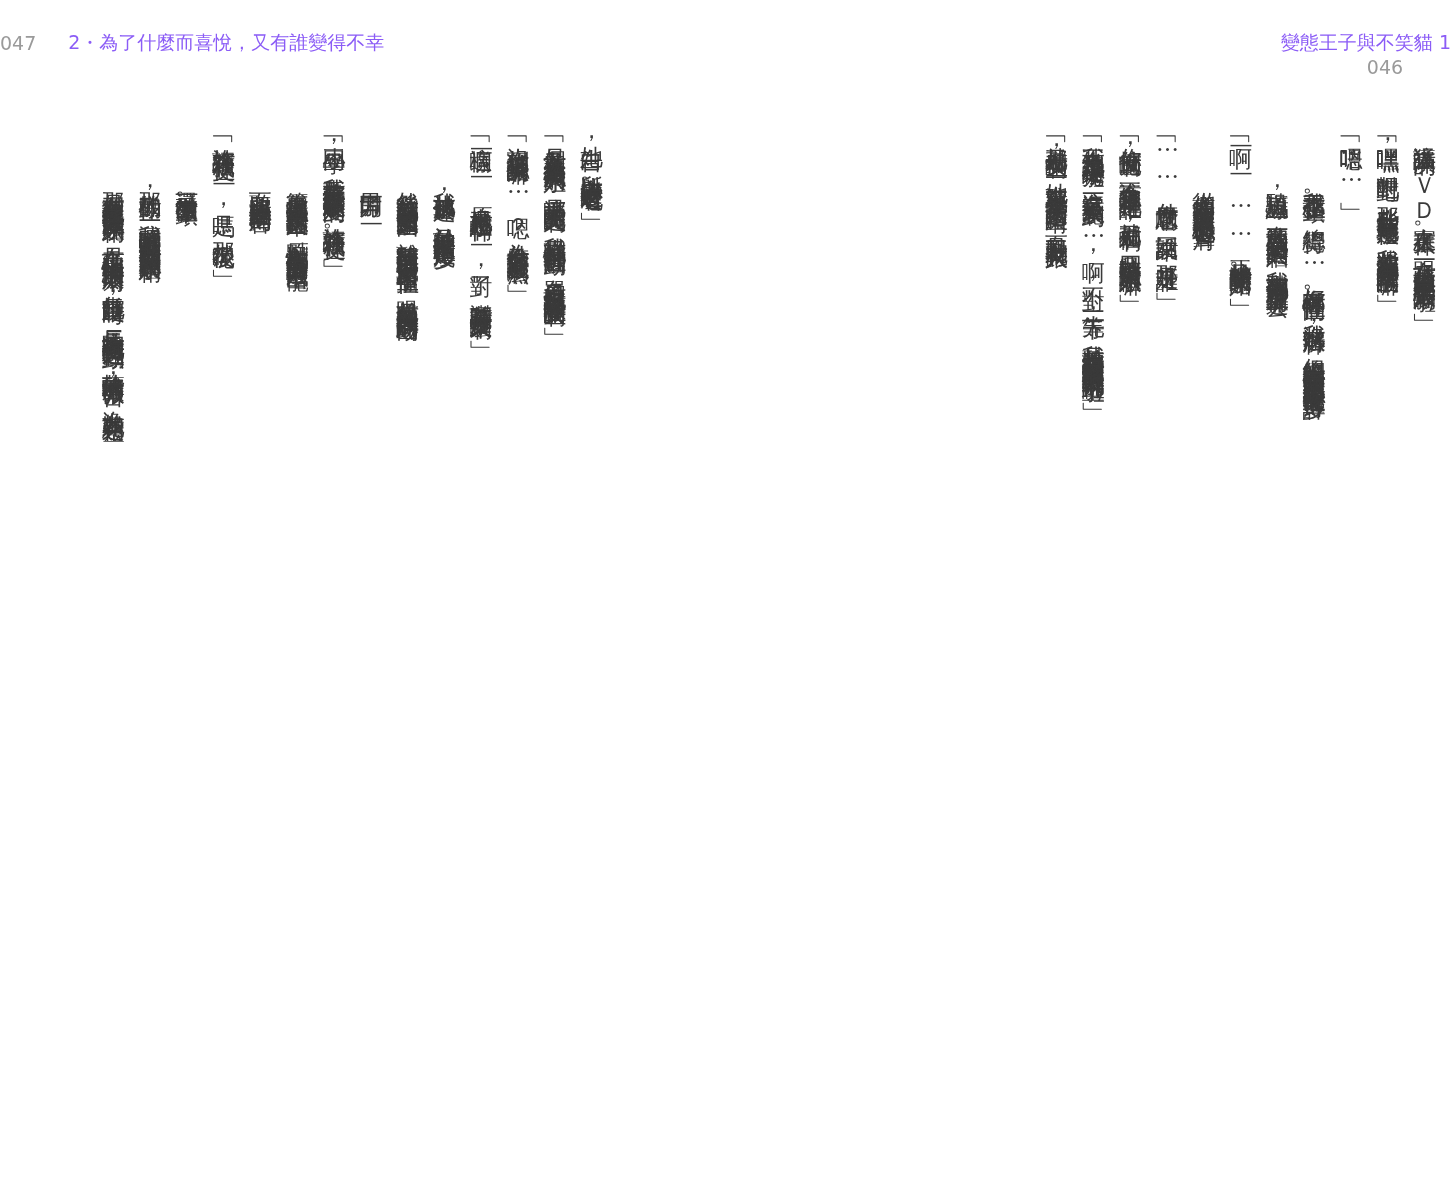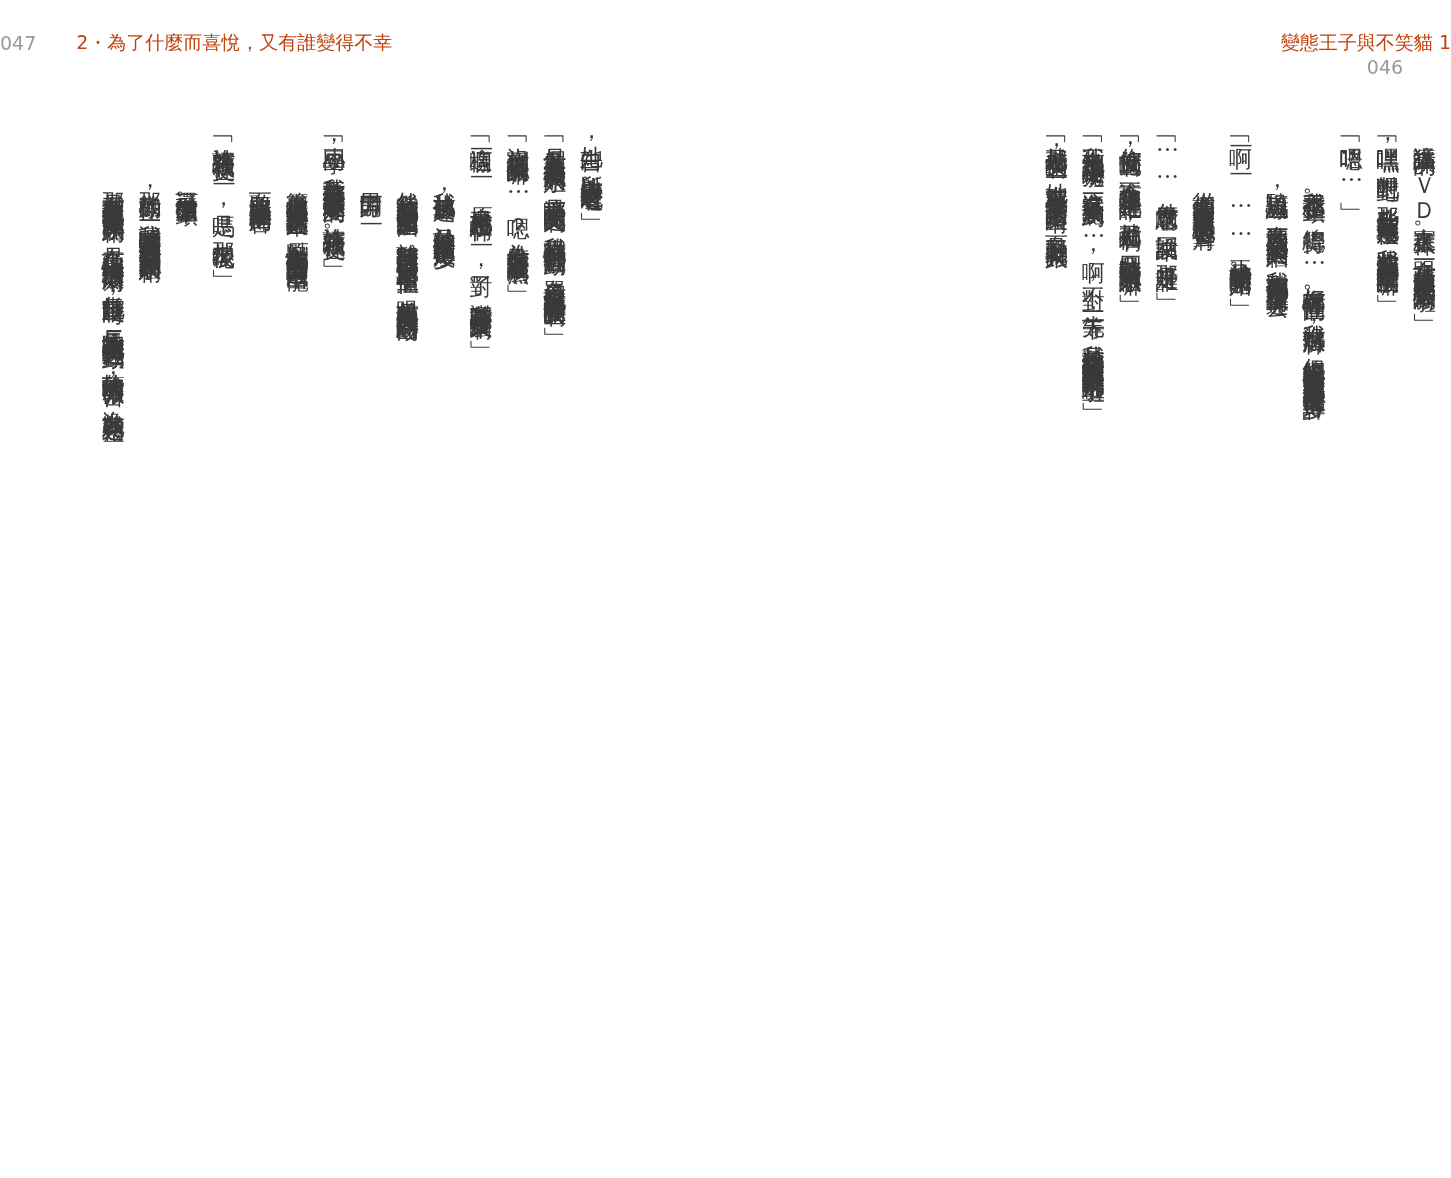--- a/index.html
+++ b/index.html
@@ -21,23 +21,23 @@
     font-family: "DejaVu Sans", "Liberation Sans", sans-serif;
     font-size: 19px;
     color: #8a8a8a;
     white-space: nowrap;
     display: flex;
     align-items: center;
   }
   .header.left { left: 0px; }
   .header.right { right: 0px; flex-direction: column; }
   .header .pagenum { color: #9a9a9a; letter-spacing: 0px; }
-  .header.left .pagenum { margin-right: 40px; }
+  .header.left .pagenum { margin-right: 32px; }
   .header.right .pagenum { margin-left: 38px; }
-  .header .title { color: #c2410c; }
+  .header .title { color: #8b5cf6; }
 
   .page {
     position: absolute;
     top: 128px;
     height: 960px;
   }
   .page.right { left: 830px; width: 621px; }
   .page.left  { left: -8px; width: 630px; }
 
   .text-block {

